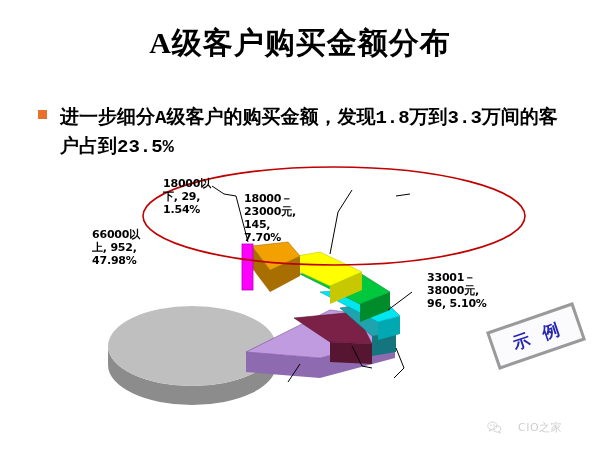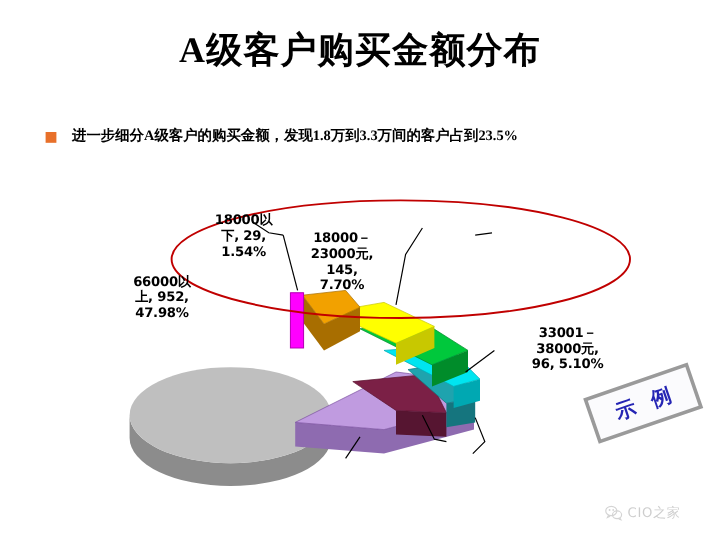--- a/index.html
+++ b/index.html
@@ -26,38 +26,38 @@
   
   #bullet-row{
     position:absolute;left:38px;top:104px;width:530px;
     display:flex;align-items:flex-start;
   }
   #bullet-marker{
     width:9px;height:9px;background:#E8702A;
     flex:0 0 auto;margin-top:6px;margin-right:13px;
   }
   #bullet-text{
-    font-family:Liberation Serif, serif;
-    font-size:12px;line-height:1.55;color:#000;
+    font-family:Liberation Mono, monospace;
+    font-size:19px;line-height:1.55;color:#000;
     font-weight:bold;
   }
 
   
   #chart{position:absolute;left:0;top:150px;width:600px;height:280px;}
   #chart svg{position:absolute;left:0;top:0;}
 
   
   .dlabel{
     position:absolute;
     font-family:"DejaVu Sans","Liberation Sans",sans-serif;
     font-weight:bold;
     font-size:11px;
     line-height:1.18;
     color:#000;
-    text-align:center;
+    text-align:left;
     white-space:pre-line;
     letter-spacing:-0.2px;
   }
 
   
   #stamp{
     position:absolute;left:490px;top:316px;
     width:92px;height:40px;
     background:#fbfbfd;
     border:3px solid #9a9a9a;
@@ -67,22 +67,22 @@
     gap:14px;
   }
   #stamp span{
     color:#2525b4;
     font-family:"DejaVu Serif","Liberation Serif",serif;
     font-weight:bold;font-size:17px;
   }
 
   
   #watermark{
-    position:absolute;left:504px;top:420px;
-    display:flex;align-items:center;gap:4px;
+    position:absolute;left:487px;top:420px;
+    display:flex;align-items:center;gap:16px;
     opacity:.42;
   }
   #watermark .wm-text{
     font-family:"DejaVu Sans","Liberation Sans",sans-serif;
     font-size:11px;color:#8a8a8a;letter-spacing:.5px;
   }
 </style>
 </head>
 <body>
 

